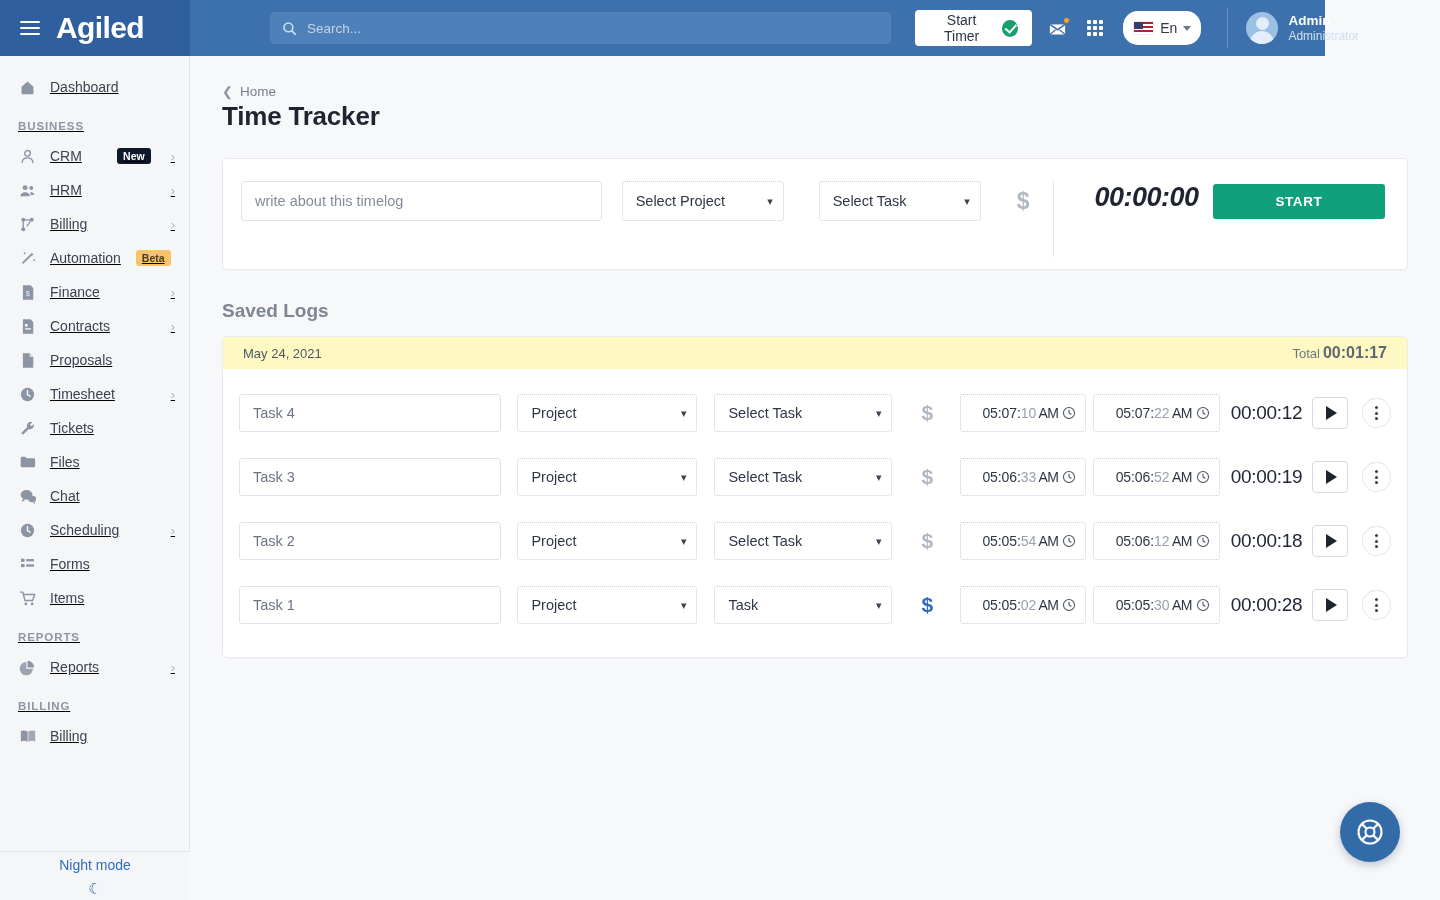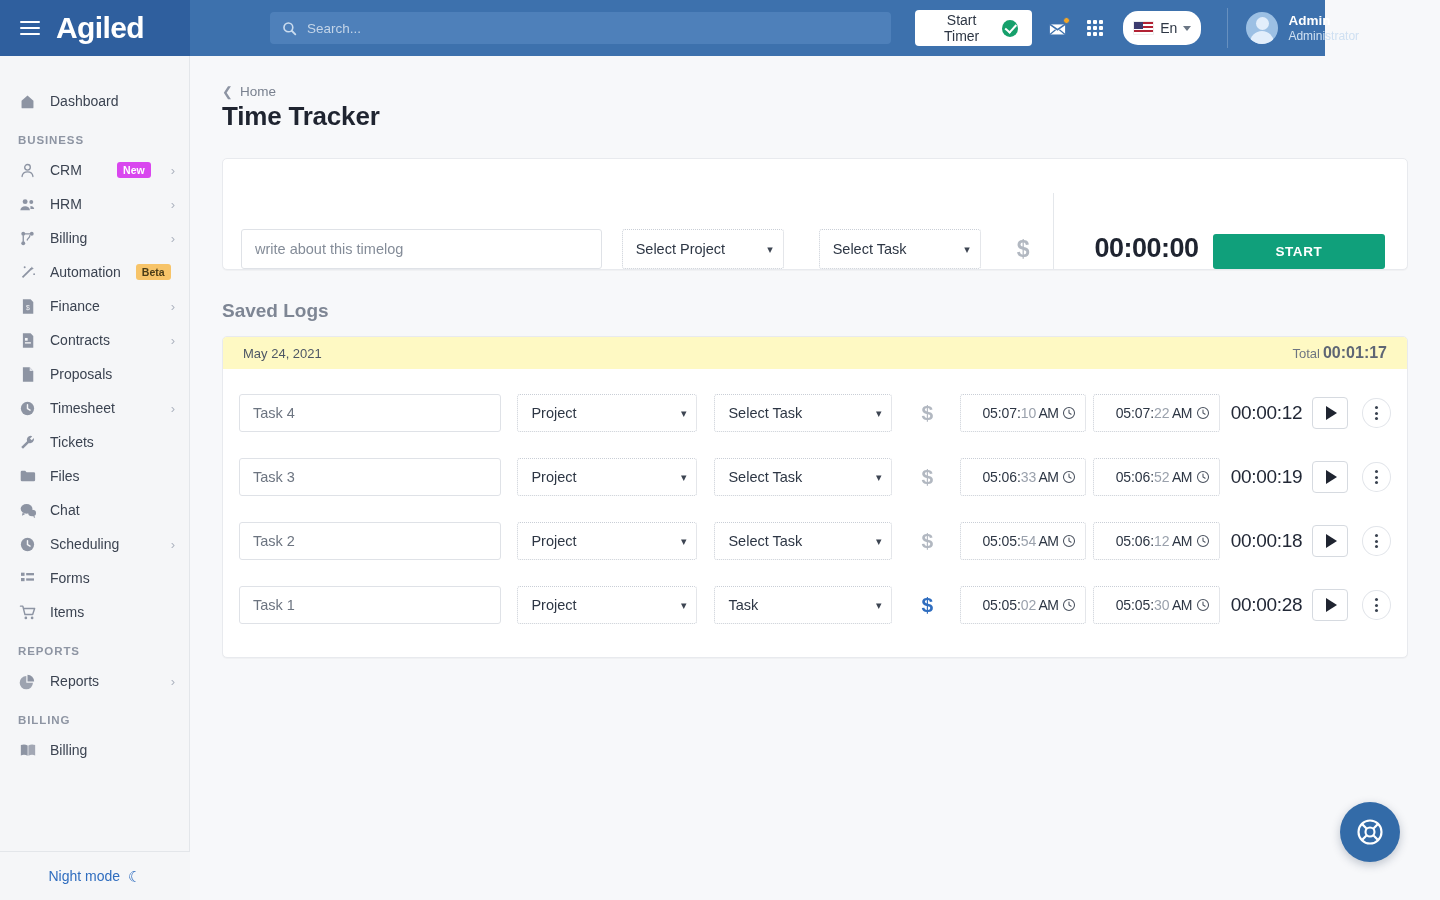--- a/index.html
+++ b/index.html
@@ -112,21 +112,21 @@
   .user-name { color:#fff; font-size:13.5px; font-weight:bold; }
   .user-role { color:#cfe0f2; font-size:12px; }
 
   
   .sidebar {
     position: absolute; top: 56px; left: 0;
     width: 190px; height: 844px;
     background: #f5f6f8; border-right: 1px solid #e3e6ea;
     z-index: 20;
   }
-  .sidebar-scroll { height: 795px; overflow: hidden; padding-top: 28px; }
+  .sidebar-scroll { height: 795px; overflow: hidden; padding-top: 14px; text-decoration: underline; }
   .nav-item {
     height: 34px; display: flex; align-items: center;
     padding: 0 14px 0 18px; gap: 13px; cursor: pointer;
     position: relative;
   }
   .nav-ico { width: 19px; height: 19px; flex:0 0 19px; display:flex; align-items:center; justify-content:center; color:#8d94a3; }
   .nav-ico svg { display:block; }
   .nav-lbl { font-size: 14px; color: #3b4351; white-space: nowrap; }
   .chev {
     margin-left: auto; color:#aeb4c0; font-size: 13px; line-height:1;
@@ -134,27 +134,28 @@
   }
   .sec-title {
     font-size: 11.5px; font-weight: bold; color: #8e95a3;
     letter-spacing: .9px; padding: 16px 18px 7px;
   }
   .badge {
     font-size: 10.5px; font-weight: bold; border-radius: 3px;
     padding: 2.5px 6px; line-height: 1; margin-left: auto;
   }
   .badge + .chev { margin-left: 7px; }
-  .badge-new { background: #d946ef; color: #fff; }
+  .badge-new { background: #0f172a; color: #fff; }
   .badge-beta { background: #f7c469; color: #4a3c17; margin-left: 2px; }
   .sidebar-footer {
     position: absolute; bottom: 0; left: 0; width: 190px; height: 49px;
     border-top: 1px solid #e3e6ea; display: flex;
     align-items: center; justify-content: center; gap: 8px; cursor: pointer;
     background:#f5f6f8;
+    flex-direction:column;
   }
   .night-lbl { color: #2f6dbf; font-size: 14px; }
   .moon { color:#2f6dbf; font-size:15px; line-height:1; }
 
   
   .main {
     position: absolute; top: 56px; left: 190px;
     width: 1250px; height: 844px; background: #f7f8fa;
     padding: 28px 32px 0 32px; overflow: hidden;
   }
@@ -162,21 +163,21 @@
   .bc-arrow { color:#8d94a3; font-size:13px; line-height:1; }
   .bc-text { color:#79818f; font-size: 13.5px; }
   .page-title {
     font-size: 26px; font-weight: bold; color: #1f2430;
     margin-top: 2px; letter-spacing: -0.2px;
   }
 
   .timer-card {
     margin-top: 26px; background: #fff; border-radius: 5px;
     border: 1px solid #e8eaee; height: 112px;
-    display: flex; align-items: flex-end; padding: 22px 22px 0 18px;
+    display: flex; align-items: flex-start; padding: 22px 22px 0 18px;
     box-shadow: 0 1px 1px rgba(16,24,40,.03);
   }
   .text-input {
     height: 40px; border: 1px solid #dfe2e7; border-radius: 3px;
     padding: 0 13px; font-size: 14.5px; color: #6c7480;
     font-family: "Liberation Sans", sans-serif; background:#fff;
     outline: none;
   }
   .text-input::placeholder { color:#848c98; }
   .tc-note { width: 372px; }
@@ -196,21 +197,21 @@
   .dollar {
     font-size: 23px; font-weight: bold; color: #b2b8c1;
     margin-left: 36px; line-height: 40px; cursor: pointer;
   }
   .timer-divider {
     width: 1px; background: #e4e7eb; height: 76px; margin-left: 24px;
   }
   .timer-val {
     margin-left: 40px; font-size: 27px; font-weight: bold; color: #1f2430;
     width: 108px; line-height: 1.48; letter-spacing: -0.5px;
-    word-break: break-all; margin-top: -3px;
+    word-break: break-all; margin-top: -3px; font-style: italic;
   }
   .start-btn {
     margin-left: 14px; width: 178px; height: 35px; background: #10a07b;
     color: #fff; border: none; border-radius: 3px; cursor: pointer;
     font-size: 13.5px; font-weight: bold; letter-spacing: .6px;
     font-family: "Liberation Sans", sans-serif; margin-top: 3px;
   }
 
   .saved-title {
     margin-top: 30px; font-size: 19px; font-weight: bold; color: #7e8694;

